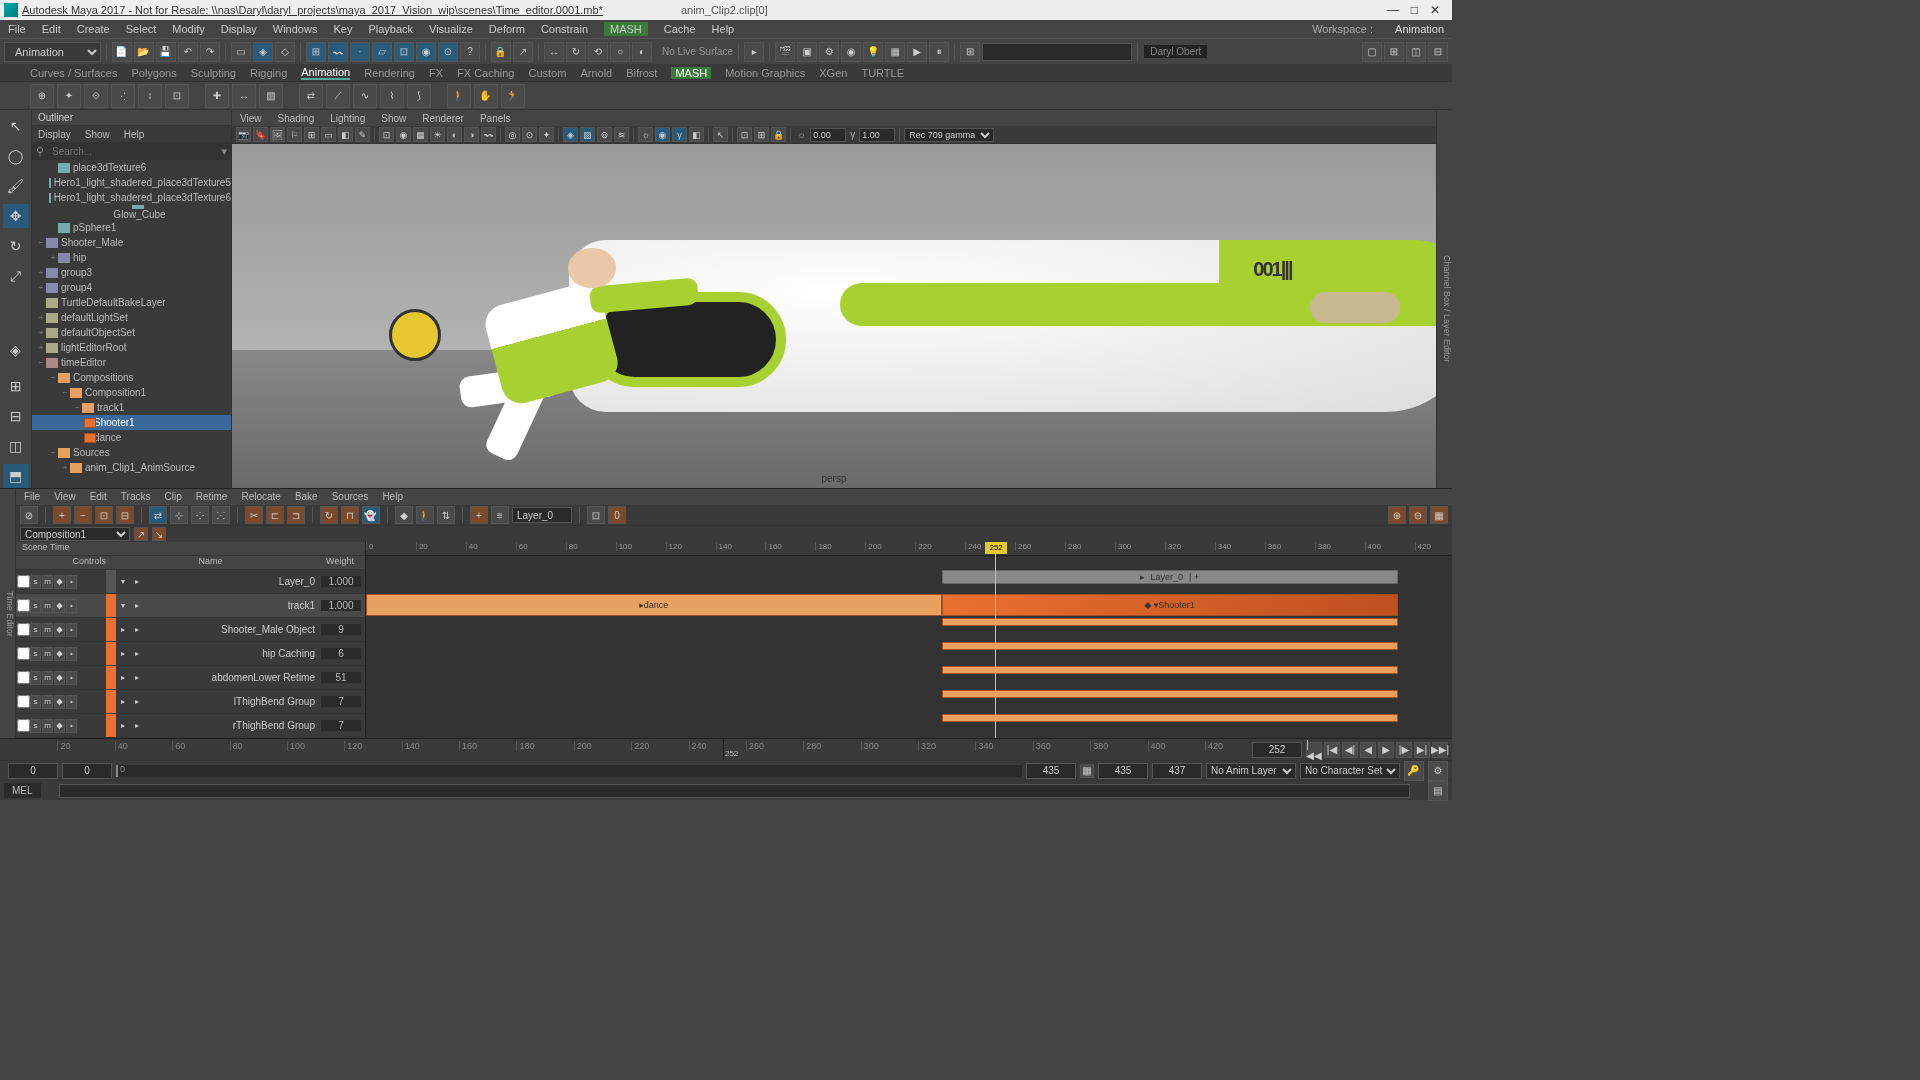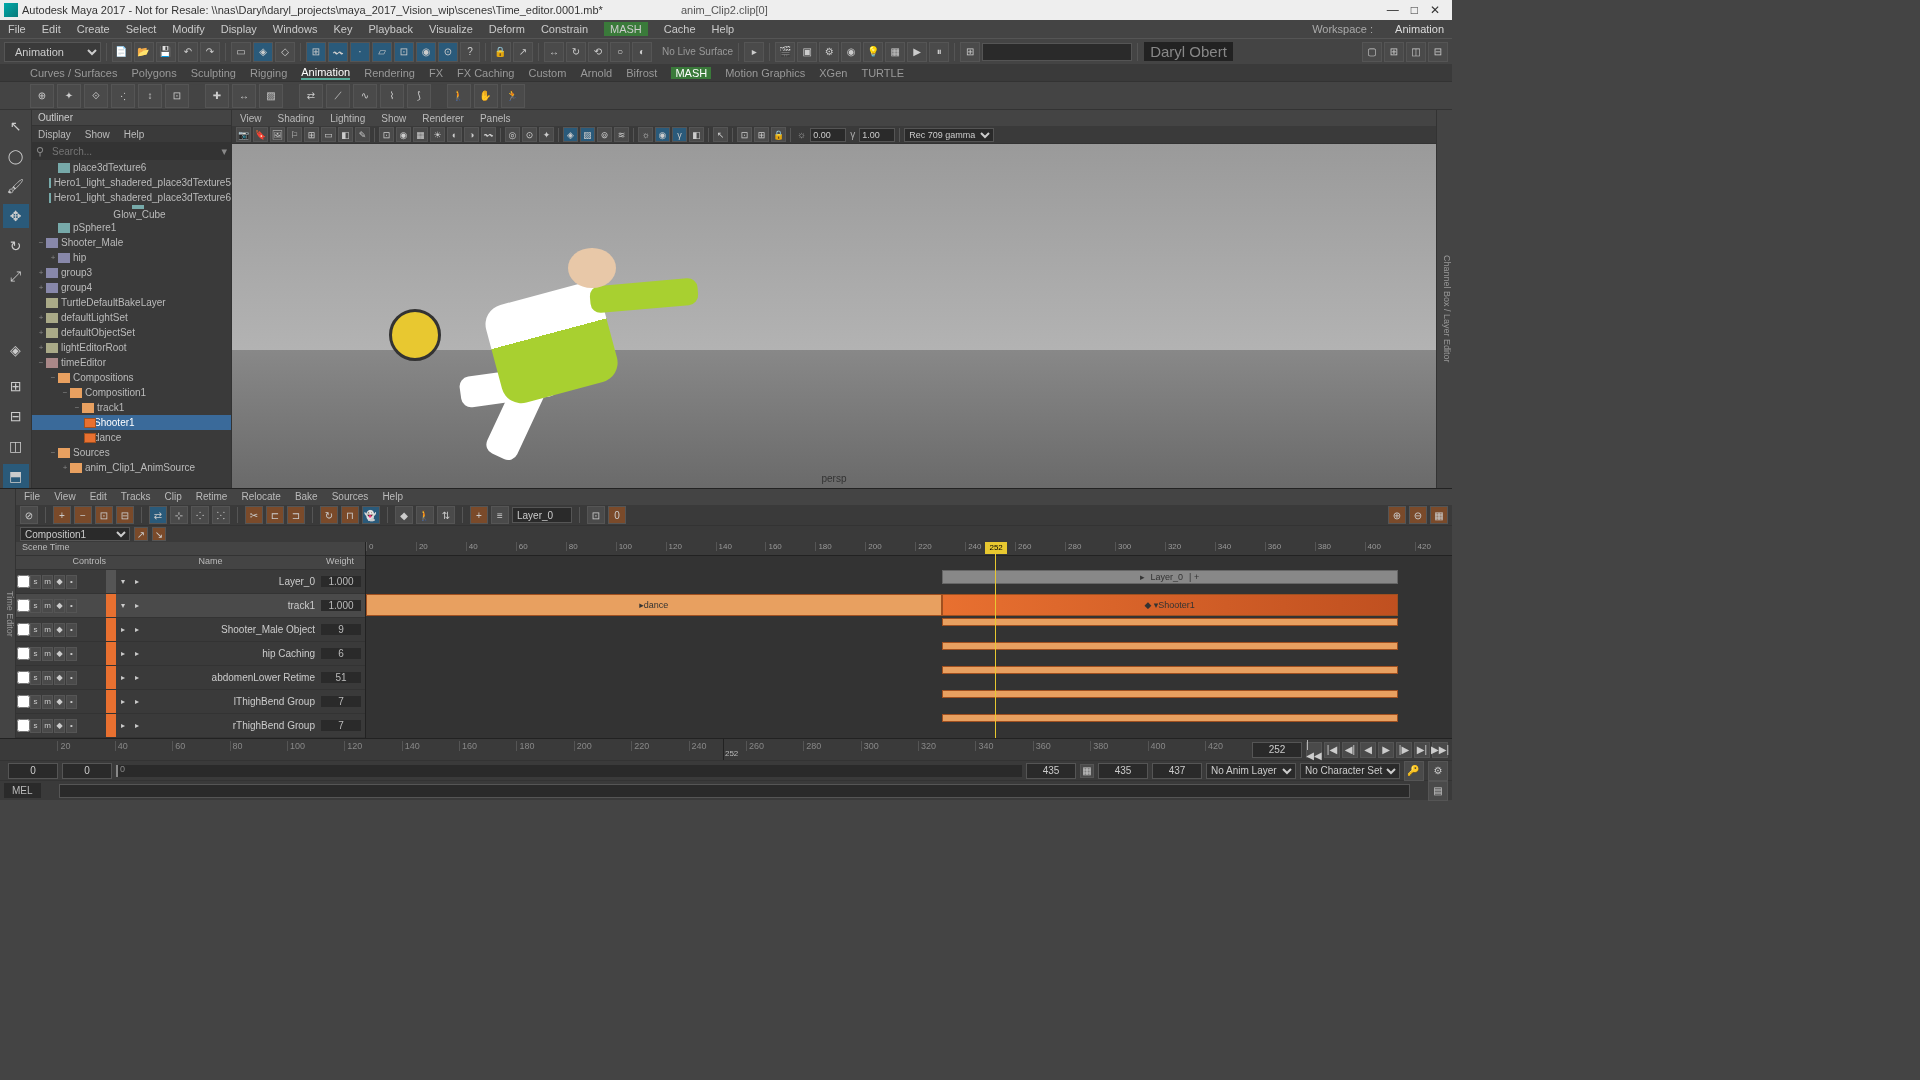--- a/index.html
+++ b/index.html
@@ -1,42 +1,42 @@
 <!DOCTYPE html>
 <html><head>
 <meta charset="utf-8">
 <style>
 * { margin: 0; padding: 0; box-sizing: border-box; font-family: "Segoe UI", Tahoma, sans-serif; }
 body { background: #444444; color: #bbbbbb; font-size: 11px; overflow: hidden; width: 1452px; height: 816px; }
 
 
 .titlebar { height: 20px; background: #eeeeee; display: flex; align-items: center; padding: 0 4px; color: #333; }
 .titlebar .logo { width: 14px; height: 14px; background: linear-gradient(135deg,#0aa,#0a7a7a); margin-right: 4px; }
-.titlebar .title { flex: 1; font-size: 11px; }
+.titlebar .title { flex: 1; font-size: 11px; text-decoration: underline; }
 .titlebar .doc { font-size: 11px; color: #555; }
 .titlebar .winbtns { display: flex; gap: 12px; padding-right: 8px; }
 .titlebar .winbtns span { cursor: pointer; font-size: 12px; }
 
 
 .menubar { height: 18px; background: #444; display: flex; align-items: center; padding: 0 8px; gap: 16px; font-size: 11px; }
 .menubar span { color: #ccc; cursor: pointer; }
 .menubar .mash { background: #3a7a3a; padding: 1px 6px; }
 .menubar .spacer { flex: 1; }
 .menubar .workspace-label { color: #aaa; margin-right: 6px; }
 .menubar .workspace-val { color: #ddd; }
 
 
 .shelfbar { height: 26px; background: #444; border-top: 1px solid #555; display: flex; align-items: center; padding: 0 4px; gap: 2px; }
 .shelfbar select { background: #3a3a3a; color: #ccc; border: 1px solid #555; height: 20px; font-size: 11px; padding: 0 20px 0 6px; }
 .iconbtn { width: 20px; height: 20px; background: #4a4a4a; border: 1px solid #555; display: inline-flex; align-items: center; justify-content: center; font-size: 10px; color: #ccc; cursor: pointer; }
 .iconbtn.blue { background: #2a5a7a; }
 .iconbtn.orange { background: #7a4a2a; }
 .shelfbar .sep { width: 1px; height: 18px; background: #555; margin: 0 3px; }
 .shelfbar input.search { background: #2a2a2a; border: 1px solid #555; height: 18px; width: 150px; color: #ccc; padding: 0 4px; }
-.shelfbar .badge { background: #222; border: 1px solid #444; padding: 1px 6px; font-size: 15px; color: #888; }
+.shelfbar .badge { background: #222; border: 1px solid #444; padding: 1px 6px; font-size: 10px; color: #888; }
 
 
 .shelftabs { height: 18px; background: #3a3a3a; display: flex; align-items: center; padding-left: 30px; gap: 14px; font-size: 11px; border-bottom: 1px solid #333; }
 .shelftabs span { color: #999; cursor: pointer; }
 .shelftabs span.active { color: #fff; border-bottom: 2px solid #5a9; }
 .shelftabs .mash { background: #3a7a3a; color: #fff; padding: 0 4px; }
 
 
 .shelficons { height: 28px; background: #444; display: flex; align-items: center; padding-left: 30px; gap: 3px; border-bottom: 1px solid #333; }
 .shelficons .iconbtn { width: 24px; height: 24px; }
@@ -482,20 +482,27 @@
       <span style="font-size:10px;color:#aaa;margin:0 2px">γ</span>
       <input class="num" value="1.00" style="">
       <div class="sep"></div>
       <select style="width:90px"><option>Rec 709 gamma</option></select>
     </div>
     <div class="viewport">
       <div class="scene">
         <div class="wall"></div>
         <div class="floor"></div>
         <div class="logo-circle"></div>
+        <div class="vehicle">
+          <div class="stripe2"></div>
+          <div class="stripe"></div>
+          <div class="intake"></div>
+          <div class="window"></div>
+          <div class="num">001|||</div>
+        </div>
         <div class="character">
           <div class="leg2"></div>
           <div class="leg1"></div>
           <div class="torso"></div>
           <div class="arm"></div>
           <div class="head"></div>
         </div>
       </div>
       <div class="persp-label">persp</div>
     </div>

